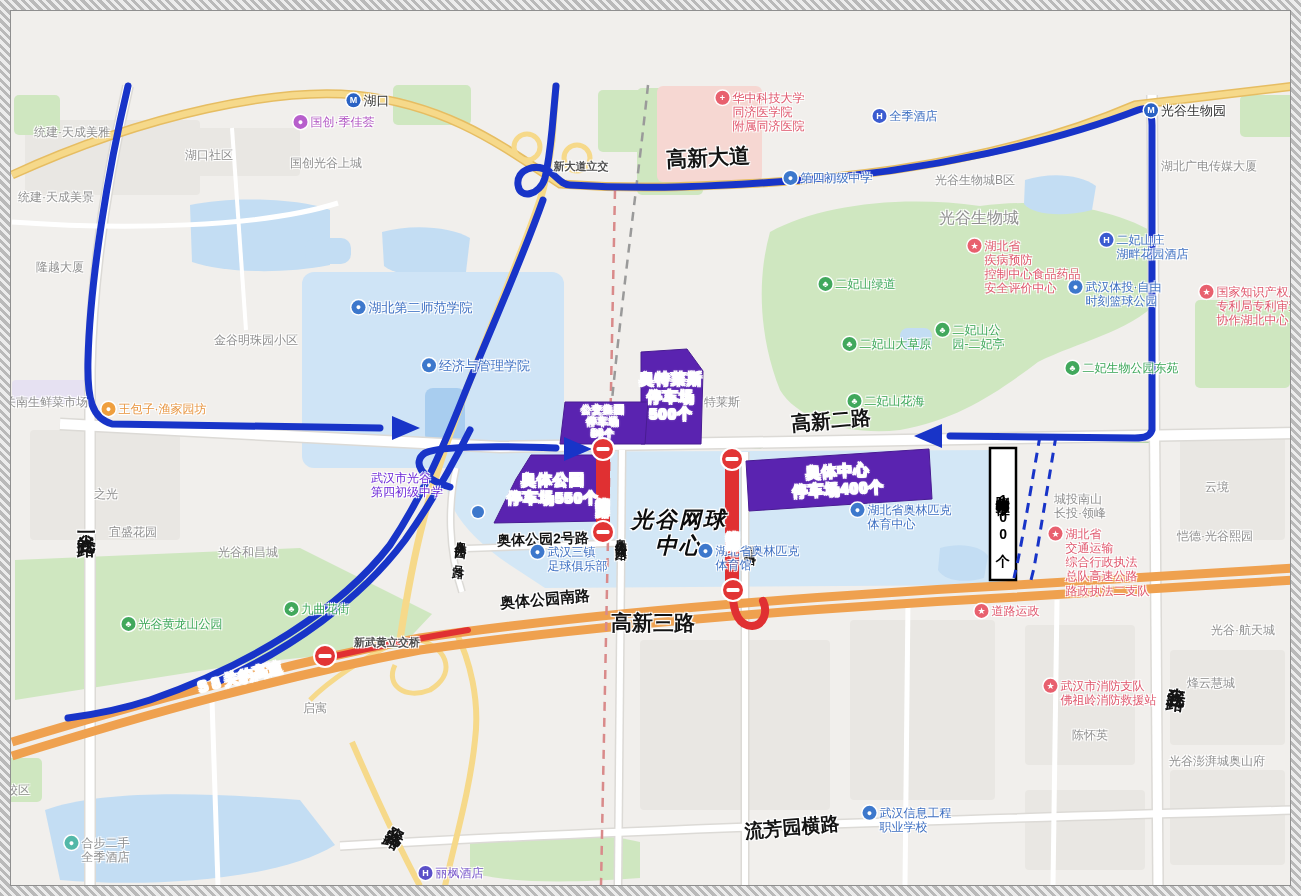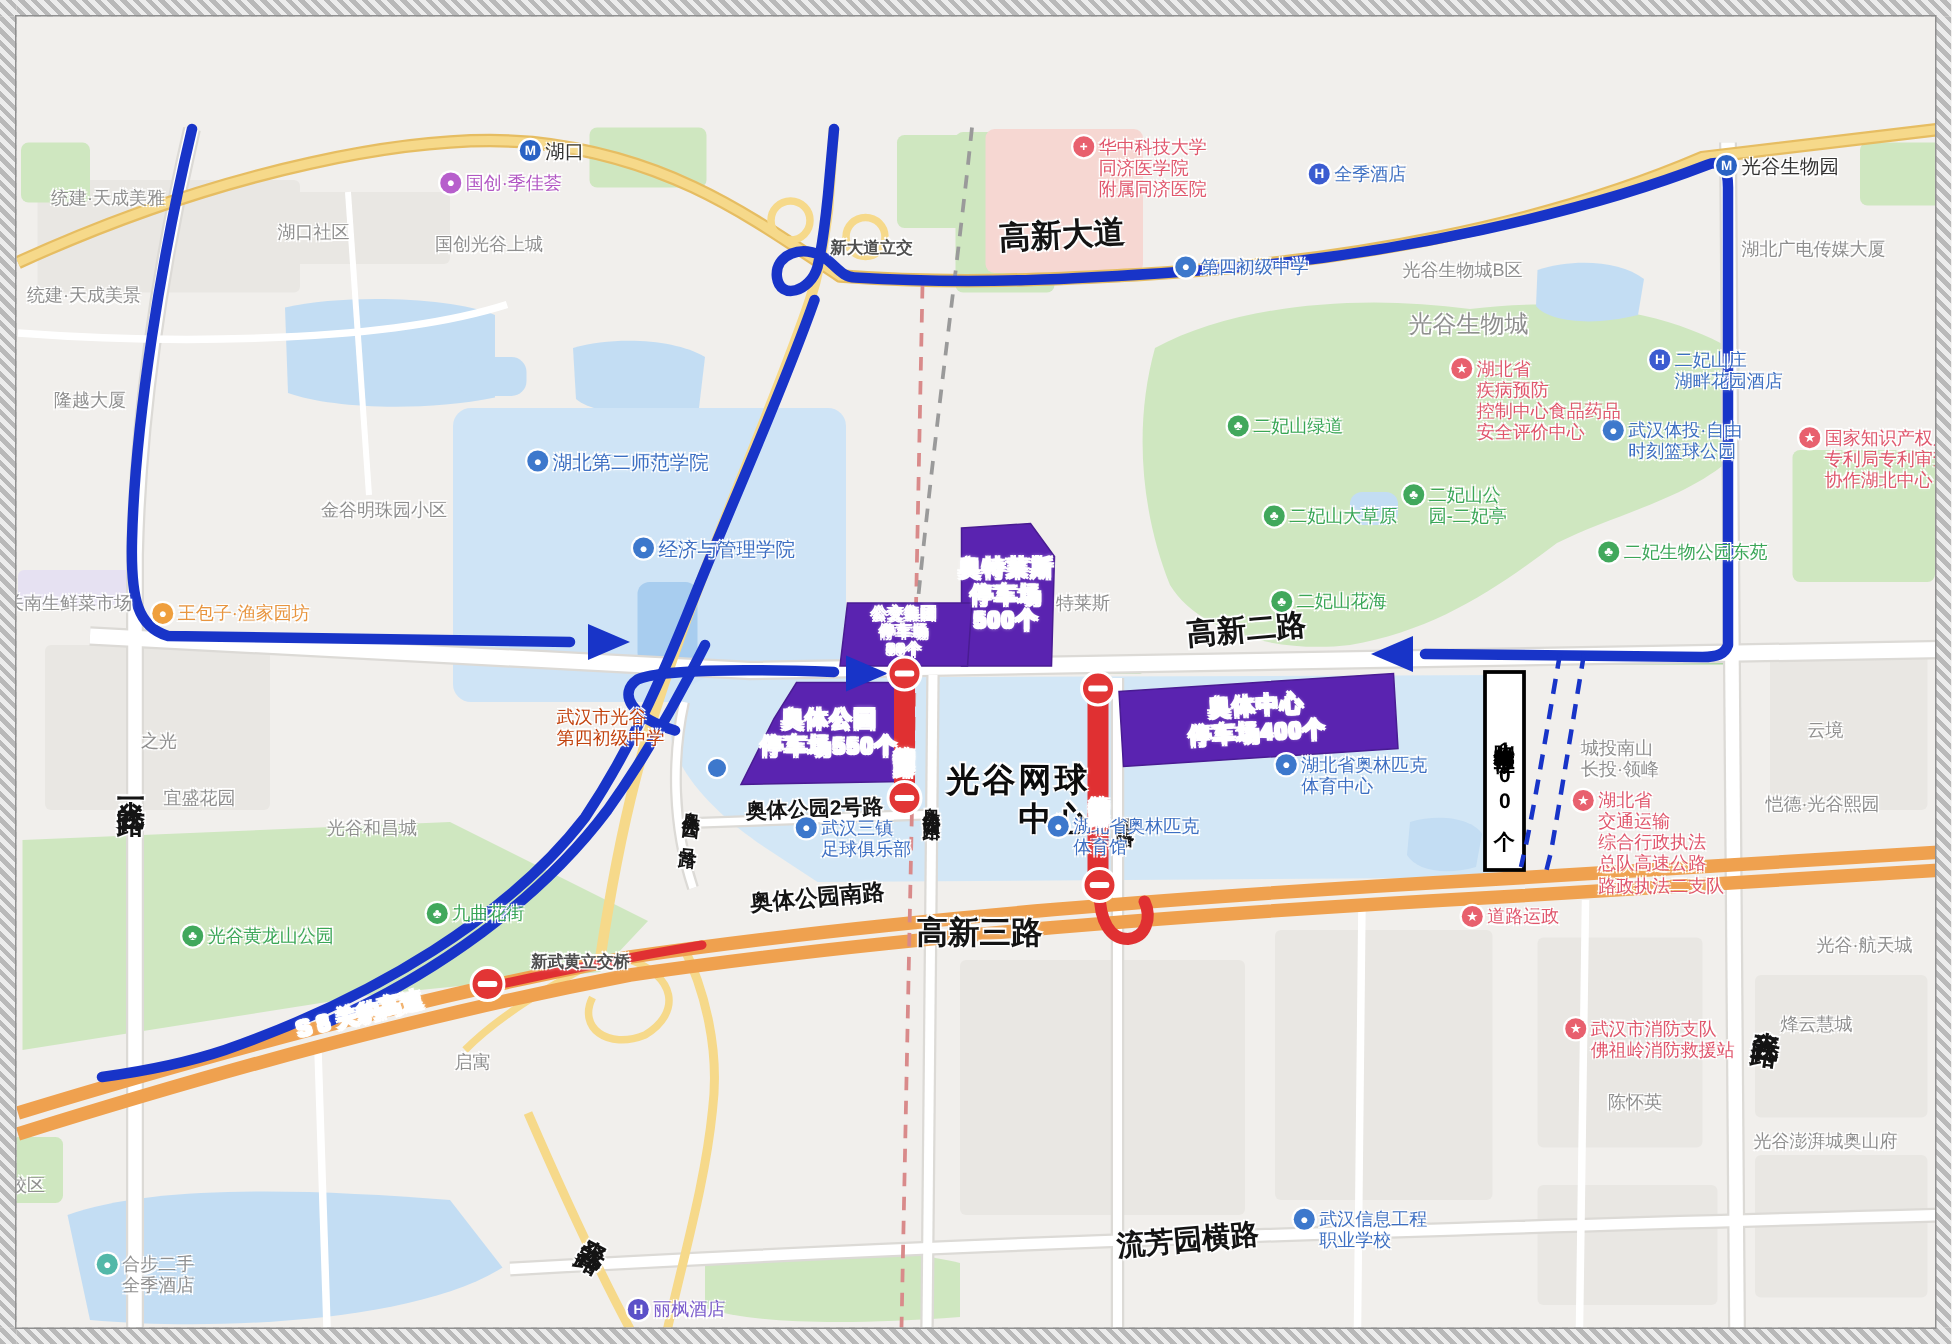--- a/index.html
+++ b/index.html
@@ -12,21 +12,21 @@
   .title-band{position:absolute;left:11px;right:11px;top:11px;height:73px;background:#ffffff;
               display:flex;align-items:center;justify-content:center;z-index:20;border-bottom:1px solid #bbb;}
   .title-band h1{margin:0;font-size:45px;font-weight:900;color:#0d0d0d;letter-spacing:6px;}
   #mapsvg{position:absolute;left:0;top:0;z-index:1;}
   #labels{position:absolute;left:0;top:0;width:1301px;height:896px;z-index:10;}
   .lbl{position:absolute;white-space:nowrap;line-height:1.18;transform-origin:center;}
   .halo{text-shadow:-1px -1px 0 #fff,1px -1px 0 #fff,-1px 1px 0 #fff,1px 1px 0 #fff,0 0 3px #fff;}
   .road{font-weight:bold;color:#141414;}
   .roadw{font-weight:bold;color:#fff;text-shadow:-1px -1px 0 #4a4a4a,1px -1px 0 #4a4a4a,-1px 1px 0 #4a4a4a,1px 1px 0 #4a4a4a;}
   .gray2{font-weight:bold;color:#4f4f4f;}
-  .venue{font-weight:bold;color:#0c0c0c;text-align:right;letter-spacing:2px;}
+  .venue{font-weight:bold;color:#0c0c0c;text-align:center;letter-spacing:2px;font-style:italic;}
   .gray{color:#8f8f8f;text-align:left;}
   .poi{display:flex;align-items:flex-start;gap:3px;}
   .poi .ic{width:14px;height:14px;border-radius:50%;color:#fff;font-size:9px;line-height:14px;text-align:center;
            flex:0 0 auto;box-shadow:0 0 0 1.5px #fff;font-weight:bold;}
   .poi .tx{text-align:left;}
   .parking{color:#fff;font-weight:bold;text-align:center;letter-spacing:1px;}
   .control{color:#fff;font-weight:bold;writing-mode:vertical-rl;text-orientation:upright;letter-spacing:2px;}
   .sidep{color:#000;font-weight:bold;writing-mode:vertical-rl;text-orientation:upright;letter-spacing:1px;}
   .v{writing-mode:vertical-rl;text-orientation:upright;letter-spacing:2px;}
   .dot{width:12px;height:12px;border-radius:50%;box-shadow:0 0 0 1.5px #fff;}
@@ -284,21 +284,21 @@
         <span class="tx halo">
           <div>湖北第二师范学院</div>
         </span>
       </div>
       <div class="lbl poi" style="left: 476px; top: 366px; font-size: 13px; transform: translate(-50%, -50%); color: rgb(61, 111, 194);">
         <span class="ic" style="background: rgb(61, 120, 204);">●</span>
         <span class="tx halo">
           <div>经济与管理学院</div>
         </span>
       </div>
-      <div class="lbl gray halo" style="left: 407px; top: 485px; font-size: 12px; transform: translate(-50%, -50%); color: #c2410c;"><span class="tx halo"><div>武汉市光谷</div><div>第四初级中学</div></span></div>
+      <div class="lbl gray halo" style="left: 407px; top: 485px; font-size: 12px; transform: translate(-50%, -50%); color: #6d28d9;"><span class="tx halo"><div>武汉市光谷</div><div>第四初级中学</div></span></div>
       <div class="lbl gray halo" style="left: 1209px; top: 166px; font-size: 12px; transform: translate(-50%, -50%);"><span class="tx halo"><div>湖北广电传媒大厦</div></span></div>
       <div class="lbl poi" style="left: 334px; top: 122px; font-size: 12px; transform: translate(-50%, -50%); color: rgb(178, 87, 196);">
         <span class="ic" style="background: rgb(183, 95, 204);">●</span>
         <span class="tx halo">
           <div>国创·季佳荟</div>
         </span>
       </div>
       <div class="lbl poi" style="left: 154px; top: 409px; font-size: 12px; transform: translate(-50%, -50%); color: rgb(232, 149, 63);">
         <span class="ic" style="background: rgb(239, 159, 62);">●</span>
         <span class="tx halo">

